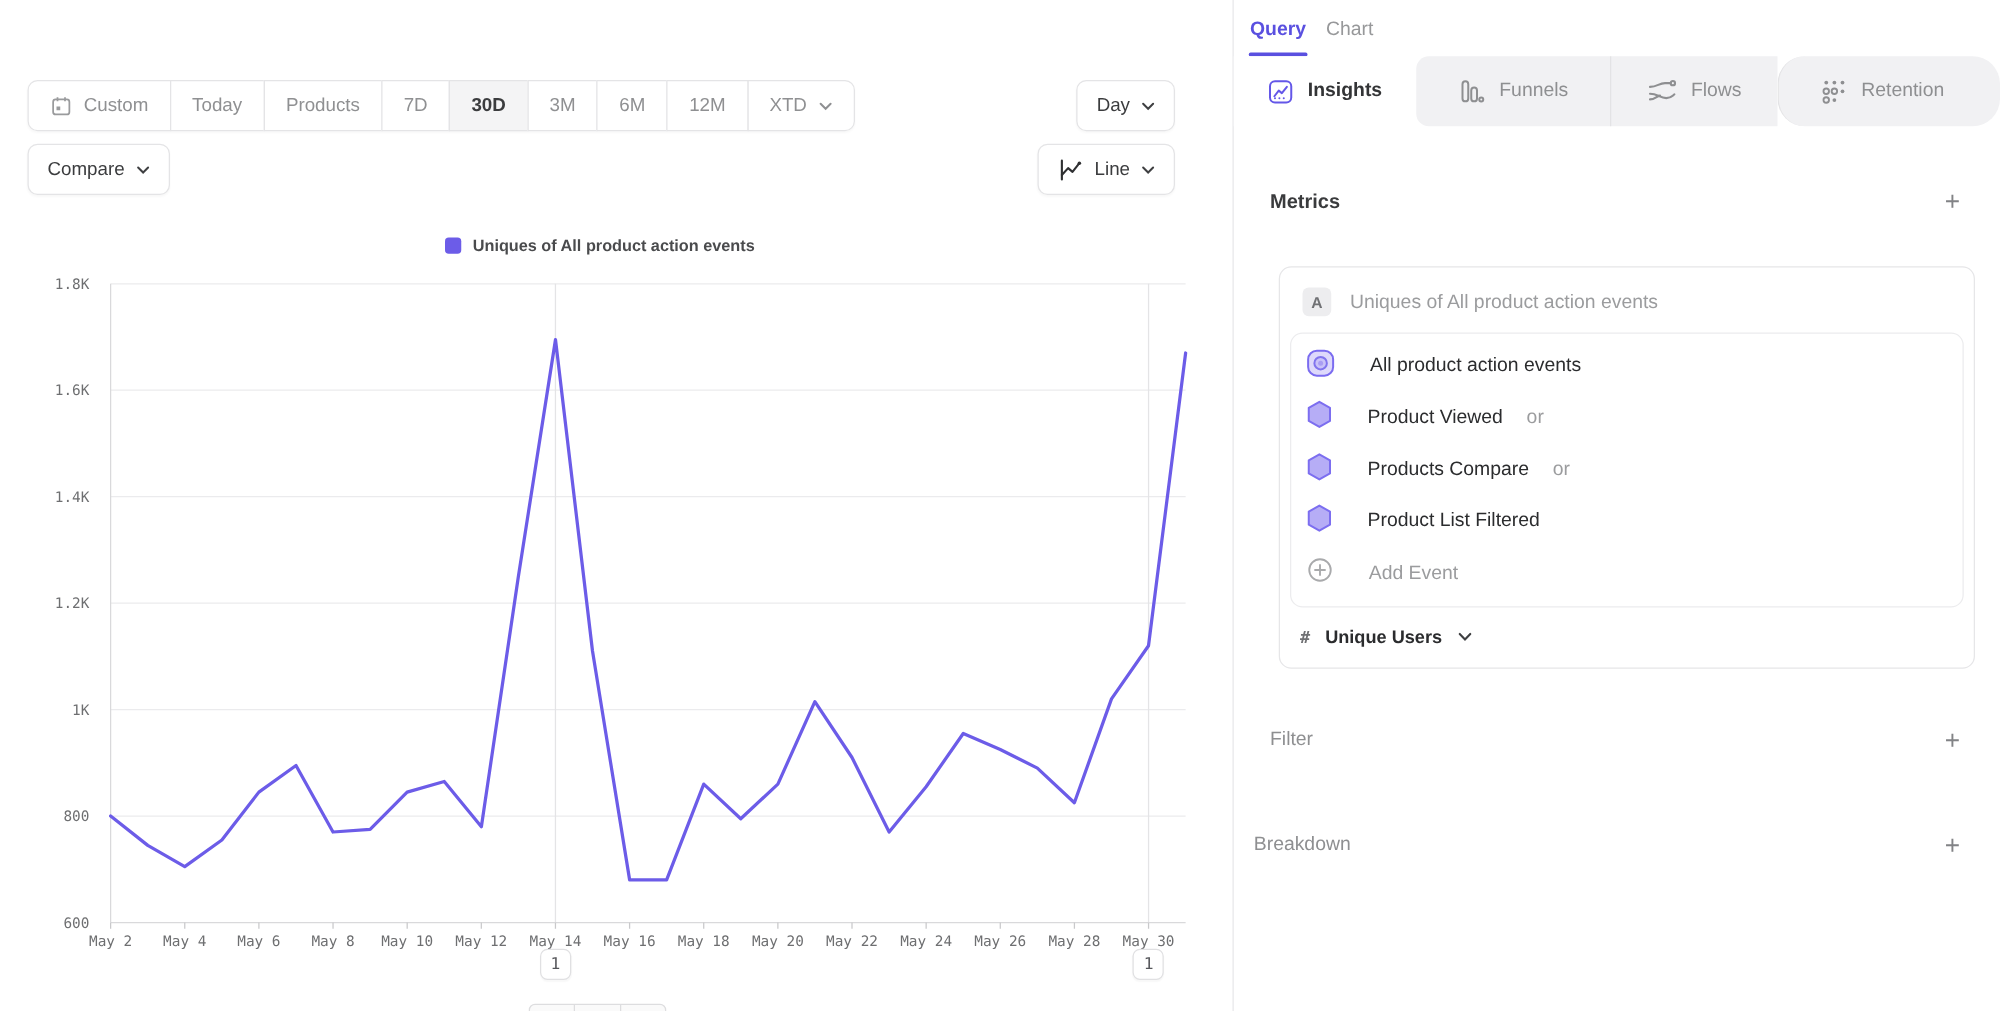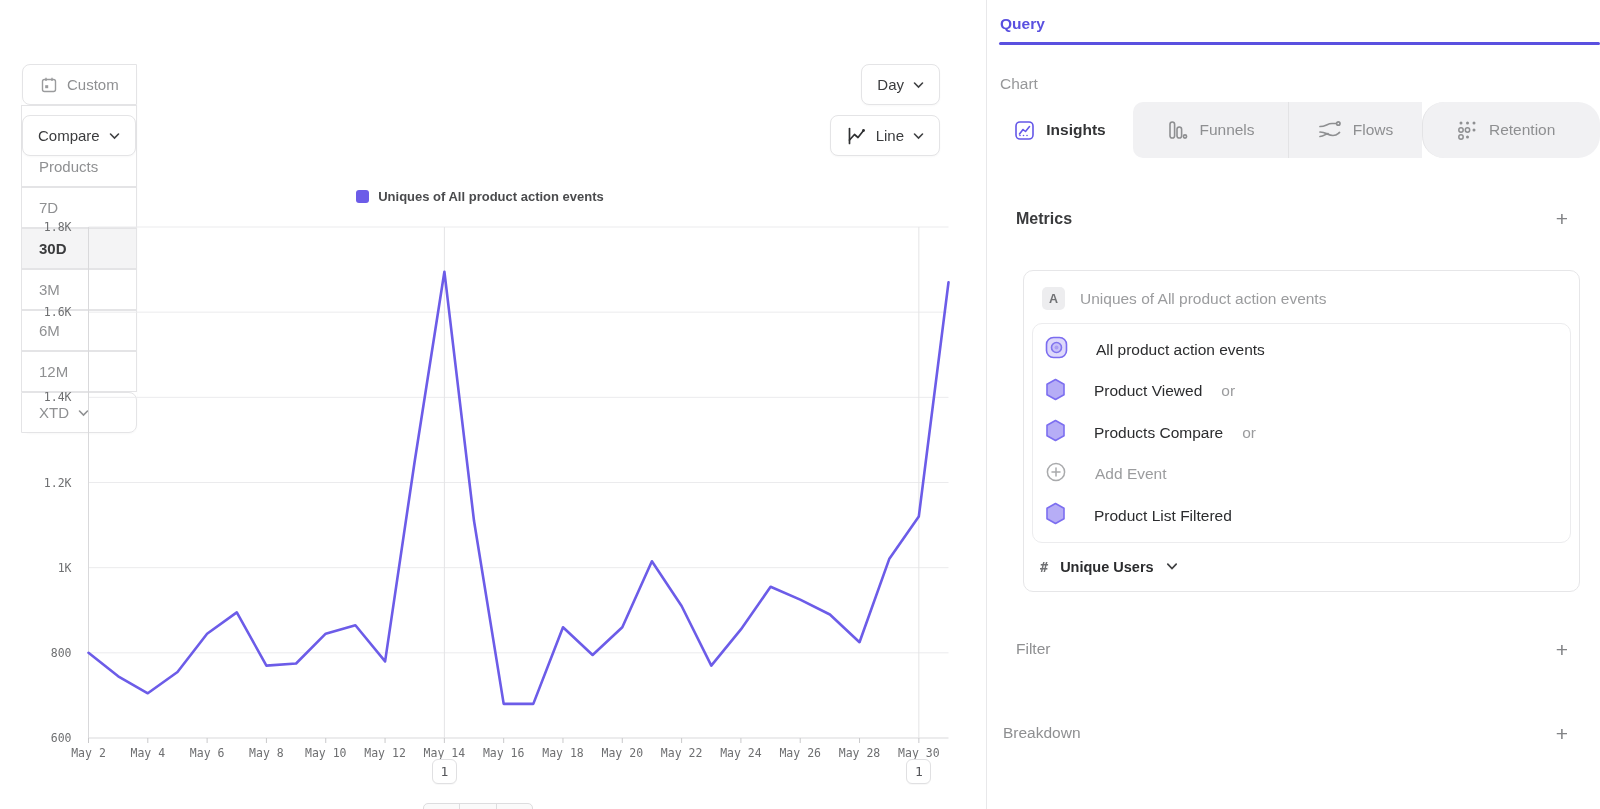--- a/index.html
+++ b/index.html
@@ -7,21 +7,21 @@
     font-family:"Liberation Sans", sans-serif; -webkit-font-smoothing:antialiased; }
   .app { position:relative; width:1600px; height:809px; background:#fff; }
 
   
   .chart-panel { position:absolute; left:0; top:0; width:986px; height:809px; }
 
   .toolbar-row { position:absolute; left:22px; right:46px; display:flex; justify-content:space-between; }
   .row1 { top:64px; }
   .row2 { top:115px; }
 
-  .seg-group { display:inline-flex; border-radius:8px; box-shadow:0 1px 2px rgba(0,0,0,.03);flex-direction:column; }
+  .seg-group { display:inline-flex; border-radius:8px; box-shadow:0 1px 2px rgba(0,0,0,.03); }
   .seg-btn { display:inline-flex; align-items:center; gap:9px; height:41px; padding:0 17px;
     background:#fff; border:1px solid #e4e4e6; margin-left:-1px; font-size:15px; color:#8f9092;
     cursor:pointer; white-space:nowrap; }
   .seg-btn:first-child { border-radius:8px 0 0 8px; margin-left:0; }
   .seg-btn:last-child { border-radius:0 8px 8px 0; }
   .seg-btn.active { background:#f4f4f5; color:#3b3c3e; font-weight:700; }
 
   .pill-btn { display:inline-flex; align-items:center; gap:9px; height:41px; padding:0 15px;
     background:#fff; border:1px solid #e4e4e6; border-radius:8px; font-size:15px; color:#3b3c3e;
     font-weight:400; cursor:pointer; box-shadow:0 1px 2px rgba(0,0,0,.03); white-space:nowrap; }
@@ -43,21 +43,21 @@
 
   .partial-bar { position:absolute; left:423px; top:803px; width:110px; height:12px;
     background:#fafafa; border:1px solid #dddddf; border-radius:5px 5px 0 0; display:flex; }
   .partial-bar span { flex:1; border-left:1px solid #dddddf; }
   .partial-bar span:first-child { border-left:none; }
 
   
   .query-panel { position:absolute; left:986px; top:0; width:614px; height:809px;
     border-left:1px solid #e8e8ea; background:#fff; }
 
-  .panel-tabs { display:flex; gap:28px; padding:13px 0 0 12px;flex-direction:column; }
+  .panel-tabs { display:flex; gap:14px; padding:13px 0 0 12px; }
   .panel-tab { font-size:15.5px; cursor:pointer; }
   .panel-tab .t-label { display:block; padding:2px 1px 9px; color:#97989a; font-weight:400; }
   .panel-tab.active .t-label { color:#5a50e0; font-weight:700; }
   .panel-tab .t-underline { display:none; height:3px; border-radius:2px; background:#5a50e0; }
   .panel-tab.active .t-underline { display:block; }
 
   .report-tabs { display:flex; height:56px; margin-top:0; }
   .report-tab { display:flex; align-items:center; justify-content:center; gap:11px;
     font-size:15.5px; color:#8e8f91; background:#f1f1f3; cursor:pointer; }
   .report-tab .rt-icon { display:flex; }
@@ -347,38 +347,38 @@
         </div>
         <div class="event-row">
           <span>
             <svg width="21" height="23" viewBox="0 0 21 23">
               <polygon points="10.5,1.5 19,6.3 19,16.7 10.5,21.5 2,16.7 2,6.3" fill="#b6adf6" stroke="#7c6ef0" stroke-width="1.6" stroke-linejoin="round"></polygon>
             </svg>
           </span>
           <span class="event-name">Products Compare</span>
           <span class="event-suffix">or</span>
         </div>
+        <div class="event-row">
+          <span>
+            <svg width="21" height="23" viewBox="0 0 21 23">
+              <polygon points="10.5,1.5 19,6.3 19,16.7 10.5,21.5 2,16.7 2,6.3" fill="#b6adf6" stroke="#7c6ef0" stroke-width="1.6" stroke-linejoin="round"></polygon>
+            </svg>
+          </span>
+          <span class="event-name">Product List Filtered</span>
+        </div>
         <div class="event-row add-row">
           <span>
             <svg width="22" height="22" viewBox="0 0 22 22" fill="none" stroke="#a9aaac" stroke-width="1.5" stroke-linecap="round">
               <circle cx="11" cy="11" r="8.6"></circle>
               <line x1="11" y1="7" x2="11" y2="15"></line>
                 <line x1="7" y1="11" x2="15" y2="11"></line>
             </svg>
           </span>
           <span class="add-label">Add Event</span>
         </div>
-        <div class="event-row">
-          <span>
-            <svg width="21" height="23" viewBox="0 0 21 23">
-              <polygon points="10.5,1.5 19,6.3 19,16.7 10.5,21.5 2,16.7 2,6.3" fill="#b6adf6" stroke="#7c6ef0" stroke-width="1.6" stroke-linejoin="round"></polygon>
-            </svg>
-          </span>
-          <span class="event-name">Product List Filtered</span>
-        </div>
       </div>
 
       <div class="count-row">
         <span class="count-hash">#</span>
         <span class="count-label">Unique Users</span>
         <span class="chev">
           <svg width="12" height="9" viewBox="0 0 12 9" fill="none" stroke="#3f4042" stroke-width="1.7" stroke-linecap="round">
               <polyline points="1.8,2.2 6,6.5 10.2,2.2"></polyline>
             </svg>
         </span>

